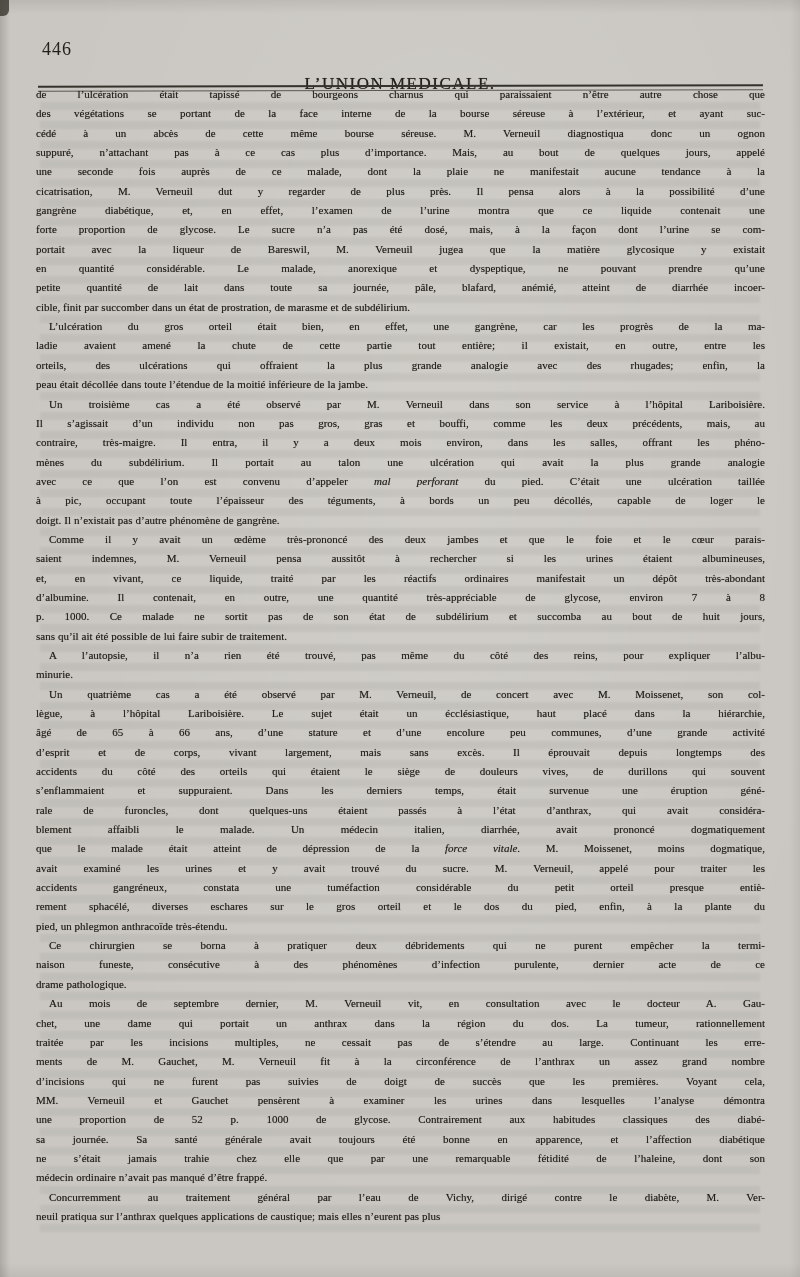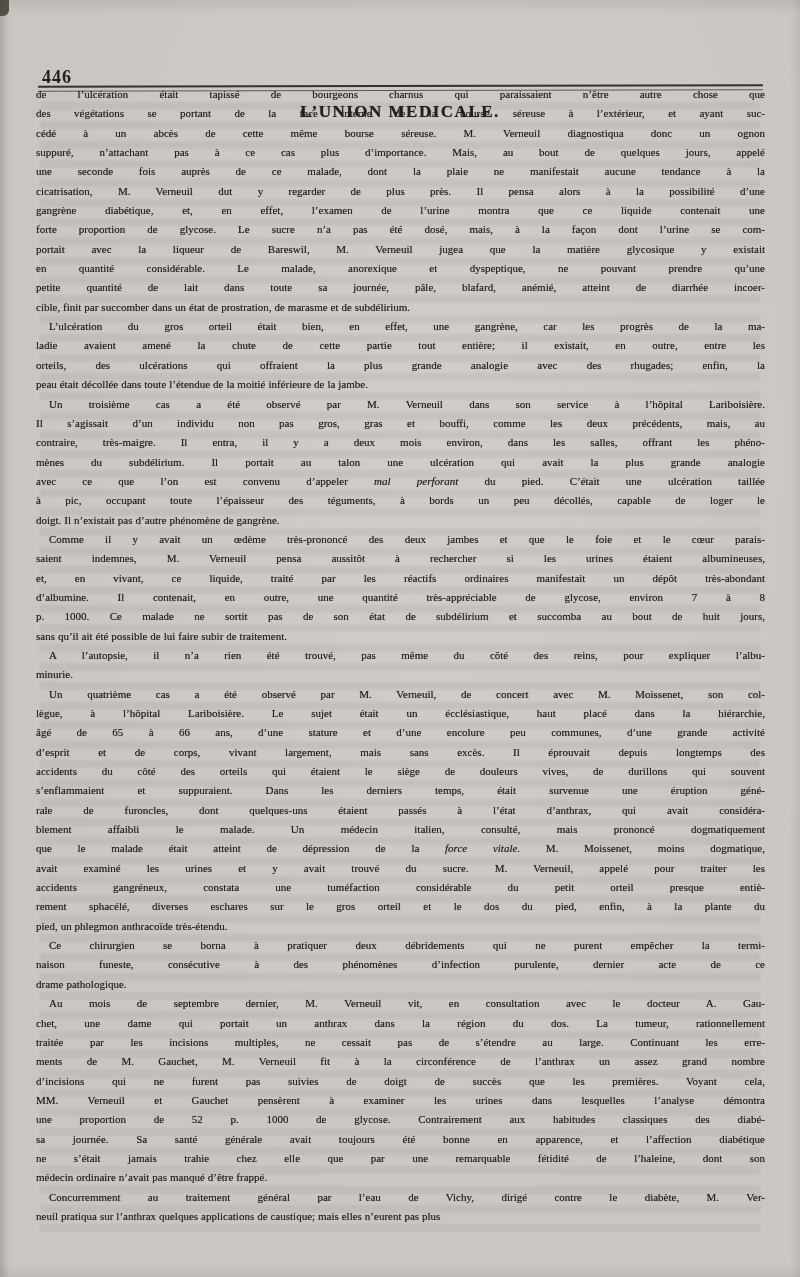--- a/index.html
+++ b/index.html
@@ -28,22 +28,22 @@
   
   .bleed {
     position: absolute; left: 40px; right: 40px; top: 102px; bottom: 34px;
     background: repeating-linear-gradient(180deg,
       rgba(75,70,62,0.07) 0px, rgba(75,70,62,0.07) 8px,
       rgba(75,70,62,0.0) 8px, rgba(75,70,62,0.0) 19.35px);
     filter: blur(1.2px);
     pointer-events: none;
   }
   .header {
-    position: absolute; top: 64px; left: 38px; right: 38px; height: 28px;
-    font-weight: bold;
+    position: absolute; top: 36px; left: 38px; right: 38px; height: 28px;
+    font-weight: normal;
   }
   .page-number {
     position: absolute; left: 4px; top: 3px;
     font-size: 18px; letter-spacing: 1px;
   }
   .journal-title {
     position: absolute; left: 0; right: 0; top: 2px;
     text-align: center; font-size: 17px; letter-spacing: 1.5px;
     text-shadow: 0 0 0.7px rgba(30,25,20,0.65);
     margin-top: 36px;
@@ -123,21 +123,21 @@
         <div class="line last"><span>minurie.</span></div>
       </div>
       <div class="paragraph">
         <div class="line indent"><span>Un quatrième cas a été observé par M. Verneuil, de concert avec M. Moissenet, son col-</span></div>
         <div class="line"><span>lègue, à l’hôpital Lariboisière. Le sujet était un écclésiastique, haut placé dans la hiérarchie,</span></div>
         <div class="line"><span>âgé de 65 à 66 ans, d’une stature et d’une encolure peu communes, d’une grande activité</span></div>
         <div class="line"><span>d’esprit et de corps, vivant largement, mais sans excès. Il éprouvait depuis longtemps des</span></div>
         <div class="line"><span>accidents du côté des orteils qui étaient le siège de douleurs vives, de durillons qui souvent</span></div>
         <div class="line"><span>s’enflammaient et suppuraient. Dans les derniers temps, était survenue une éruption géné-</span></div>
         <div class="line"><span>rale de furoncles, dont quelques-uns étaient passés à l’état d’anthrax, qui avait considéra-</span></div>
-        <div class="line"><span>blement affaibli le malade. Un médecin italien, consulté, mais prononcé dogmatiquement</span></div>
+        <div class="line"><span>blement affaibli le malade. Un médecin italien, diarrhée, avait prononcé dogmatiquement</span></div>
         <div class="line"><span>que le malade était atteint de dépression de la </span><i>force vitale</i><span>. M. Moissenet, moins dogmatique,</span></div>
         <div class="line"><span>avait examiné les urines et y avait trouvé du sucre. M. Verneuil, appelé pour traiter les</span></div>
         <div class="line"><span>accidents gangréneux, constata une tuméfaction considérable du petit orteil presque entiè-</span></div>
         <div class="line"><span>rement sphacélé, diverses eschares sur le gros orteil et le dos du pied, enfin, à la plante du</span></div>
         <div class="line last"><span>pied, un phlegmon anthracoïde très-étendu.</span></div>
       </div>
       <div class="paragraph">
         <div class="line indent"><span>Ce chirurgien se borna à pratiquer deux débridements qui ne purent empêcher la termi-</span></div>
         <div class="line"><span>naison funeste, consécutive à des phénomènes d’infection purulente, dernier acte de ce</span></div>
         <div class="line last"><span>drame pathologique.</span></div>

